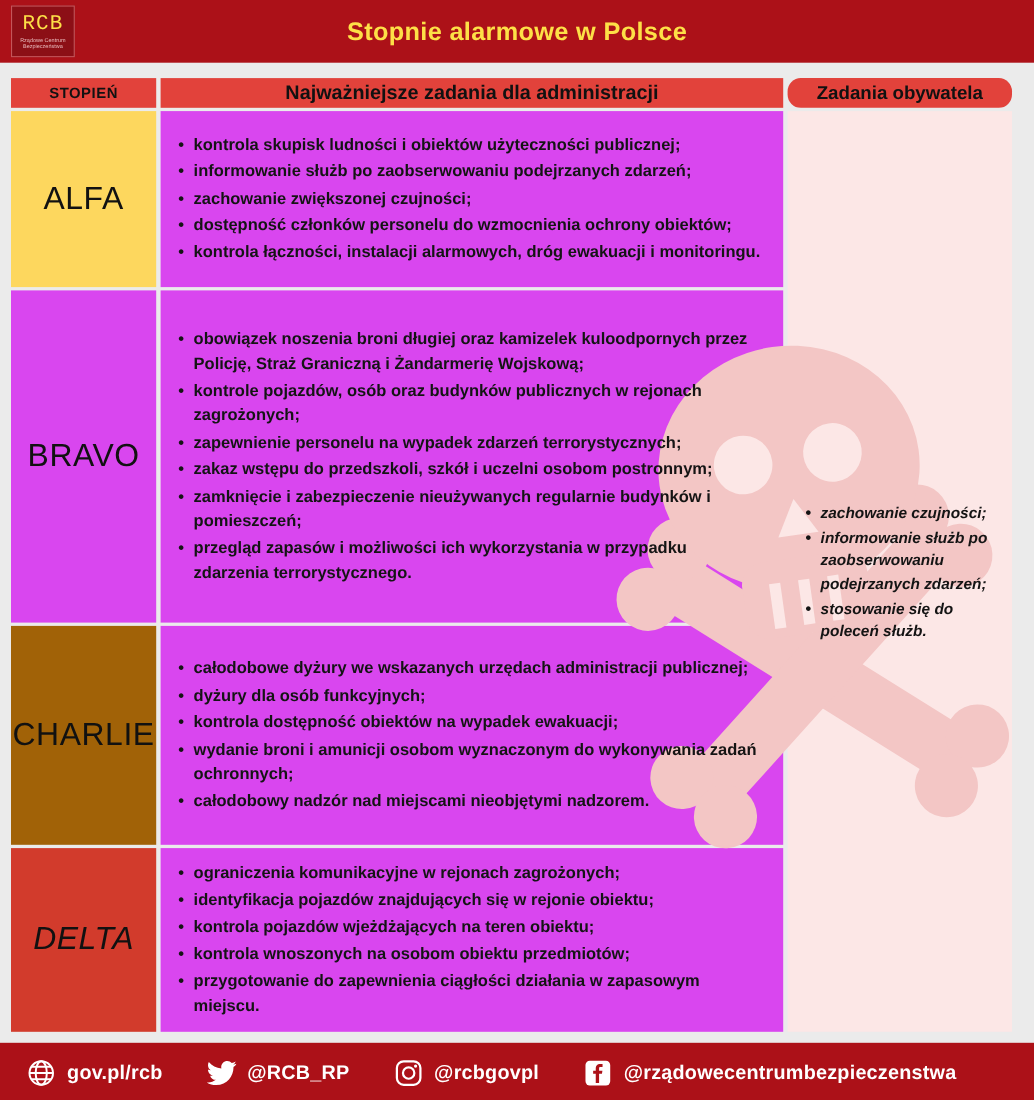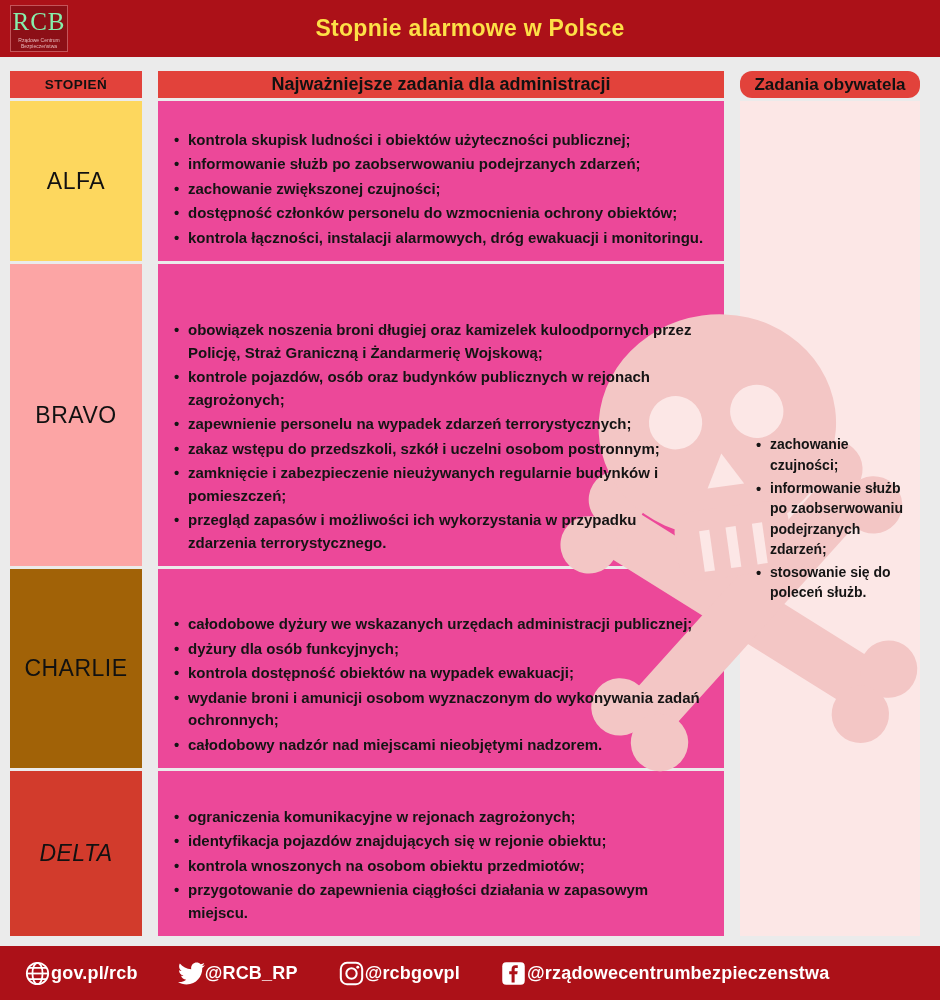--- a/index.html
+++ b/index.html
@@ -16,92 +16,92 @@
     height:57px; background:#ac1118; flex:0 0 auto;
     display:flex; align-items:center; position:relative;
   }
   .logo {
     position:absolute; left:10px; top:5px;
     width:58px; height:47px; background:#8c0f16;
     display:flex; flex-direction:column; align-items:center; justify-content:center;
     border:1px solid #c4555a;
   }
   .logo-main {
-    font-family:Liberation Serif, serif;
-    color:#86efac; font-size:25px; letter-spacing:1px; line-height:1;
+    font-family:Liberation Mono, monospace;
+    color:#fde047; font-size:19px; letter-spacing:1px; line-height:1;
   }
   .logo-sub {
     color:#e8b9bb; font-size:5px; margin-top:3px; text-align:center;
     line-height:1.2; max-width:52px;
   }
   .title {
     width:100%; text-align:center; color:#fde047;
     font-size:23px; font-weight:bold; letter-spacing:.3px;
   }
 
   
   .table-area {
     flex:1 1 auto; margin:14px 20px 10px 10px;
     display:grid; position:relative;
     grid-template-columns:132px 566px 1fr;
     grid-template-rows:27px 160px 302px 199px 1fr;
-    gap:3px 16px;
+    gap:3px 4px;
   }
   .cell { position:relative; }
   .cell > * { position:relative; z-index:2; }
 
   .head {
     background:#e2423b; color:#111111; font-weight:bold;
     display:flex; align-items:center; justify-content:center; text-align:center;
   }
   .head-level   { grid-column:1; grid-row:1; font-size:13.5px; letter-spacing:.5px; }
   .head-admin   { grid-column:2; grid-row:1; font-size:18px; }
   .head-citizen { grid-column:3; grid-row:1; font-size:17px;border-radius:12px; }
 
   .label-cell {
     grid-column:1; display:flex; align-items:center; justify-content:center;
-    color:#111111; font-size:23px; letter-spacing:.5px;
+    color:#111111; font-size:29px; letter-spacing:.5px;
   }
   .row-2 { grid-row:2; } .row-3 { grid-row:3; } .row-4 { grid-row:4; } .row-5 { grid-row:5; }
 
   .tasks-cell {
-    grid-column:2; background:#ec4899;
-    display:flex; align-items:flex-end;
+    grid-column:2; background:#d946ef;
+    display:flex; align-items:center;
   }
   .tasks-cell ul, .citizen-cell ul { list-style:none; width:100%; }
   .tasks-cell ul { padding:10px 18px 10px 14px; }
   .tasks-cell li, .citizen-cell li {
     position:relative; padding-left:16px;
     font-size:15px; font-weight:600; color:#141414; line-height:1.5;
     margin:2px 0;
   }
   .tasks-cell li::before, .citizen-cell li::before {
     content:"\2022"; position:absolute; left:2px; top:0; font-size:15px;
   }
 
   .citizen-cell {
     grid-column:3; grid-row:2 / span 4; background:#fce7e6;
     display:flex; align-items:center;
   }
-  .citizen-cell ul { padding:10px 4px 10px 14px; }
+  .citizen-cell ul { padding:10px 4px 10px 14px;font-style:italic; }
   .citizen-cell li { font-size:14px; line-height:1.45; margin:3px 0; }
 
   
   .watermark {
     position:absolute; z-index:1; pointer-events:none;
     left:520px; top:190px; width:410px; height:580px;
   }
   .watermark svg { width:100%; height:100%; }
 
   
   .footbar {
     height:54px; background:#ac1118; flex:0 0 auto;
     display:flex; align-items:center; gap:40px; padding:0 24px;
   }
-  .foot-item { display:flex; align-items:center; cursor:pointer; }
+  .foot-item { display:flex; align-items:center; gap:10px; cursor:pointer; }
   .foot-item .icon { width:27px; height:27px; display:flex; align-items:center; justify-content:center; }
   .foot-item .icon svg { width:27px; height:27px; }
   .foot-label { color:#ffffff; font-weight:bold; font-size:18px; letter-spacing:.2px; }
 </style>
 </head>
 <body>
 
 <header class="topbar">
   <div class="logo">
     <div class="logo-main">RCB</div>
@@ -160,21 +160,21 @@
   <div class="cell tasks-cell row-2">
     <ul>
         <li>kontrola skupisk ludności i obiektów użyteczności publicznej;</li>
         <li>informowanie służb po zaobserwowaniu podejrzanych zdarzeń;</li>
         <li>zachowanie zwiększonej czujności;</li>
         <li>dostępność członków personelu do wzmocnienia ochrony obiektów;</li>
         <li>kontrola łączności, instalacji alarmowych, dróg ewakuacji i monitoringu.</li>
       </ul>
   </div>
 
-  <div class="cell label-cell row-3" style="background: #fca5a5;">
+  <div class="cell label-cell row-3" style="background: #d946ef;">
     <span>BRAVO</span>
   </div>
   <div class="cell tasks-cell row-3">
     <ul>
         <li>obowiązek noszenia broni długiej oraz kamizelek kuloodpornych przez Policję, Straż Graniczną i Żandarmerię Wojskową;</li>
         <li>kontrole pojazdów, osób oraz budynków publicznych w rejonach zagrożonych;</li>
         <li>zapewnienie personelu na wypadek zdarzeń terrorystycznych;</li>
         <li>zakaz wstępu do przedszkoli, szkół i uczelni osobom postronnym;</li>
         <li>zamknięcie i zabezpieczenie nieużywanych regularnie budynków i pomieszczeń;</li>
         <li>przegląd zapasów i możliwości ich wykorzystania w przypadku zdarzenia terrorystycznego.</li>
@@ -194,20 +194,21 @@
       </ul>
   </div>
 
   <div class="cell label-cell row-5" style="background: rgb(210, 59, 44); font-style: italic;">
     <span>DELTA</span>
   </div>
   <div class="cell tasks-cell row-5">
     <ul>
         <li>ograniczenia komunikacyjne w rejonach zagrożonych;</li>
         <li>identyfikacja pojazdów znajdujących się w rejonie obiektu;</li>
+        <li>kontrola pojazdów wjeżdżających na teren obiektu;</li>
         <li>kontrola wnoszonych na osobom obiektu przedmiotów;</li>
         <li>przygotowanie do zapewnienia ciągłości działania w zapasowym miejscu.</li>
       </ul>
   </div>
 
   <div class="cell citizen-cell">
     <ul>
         <li>zachowanie czujności;</li>
         <li>informowanie służb po zaobserwowaniu podejrzanych zdarzeń;</li>
         <li>stosowanie się do poleceń służb.</li>

